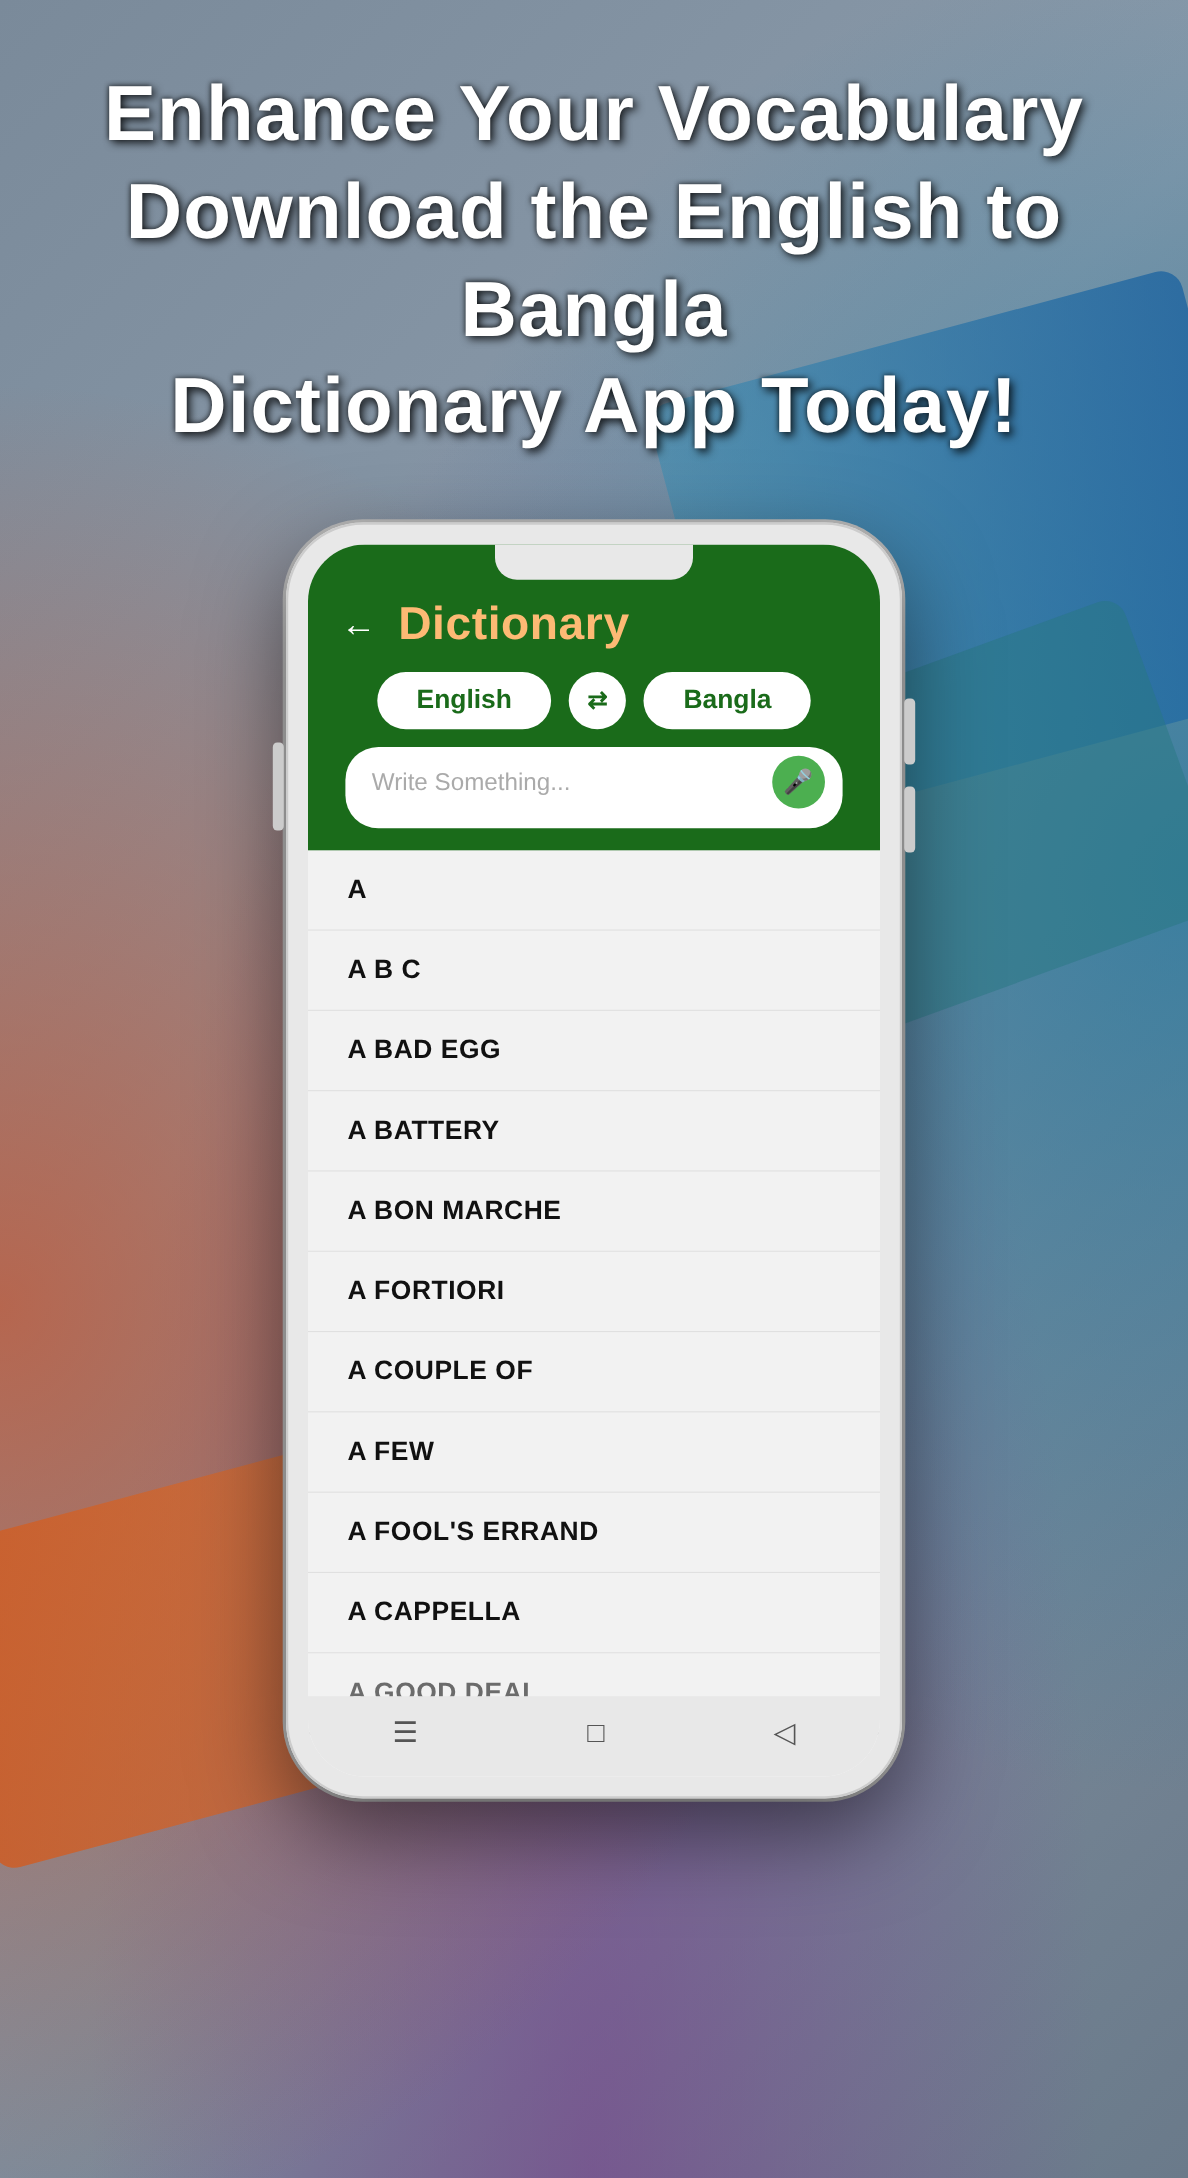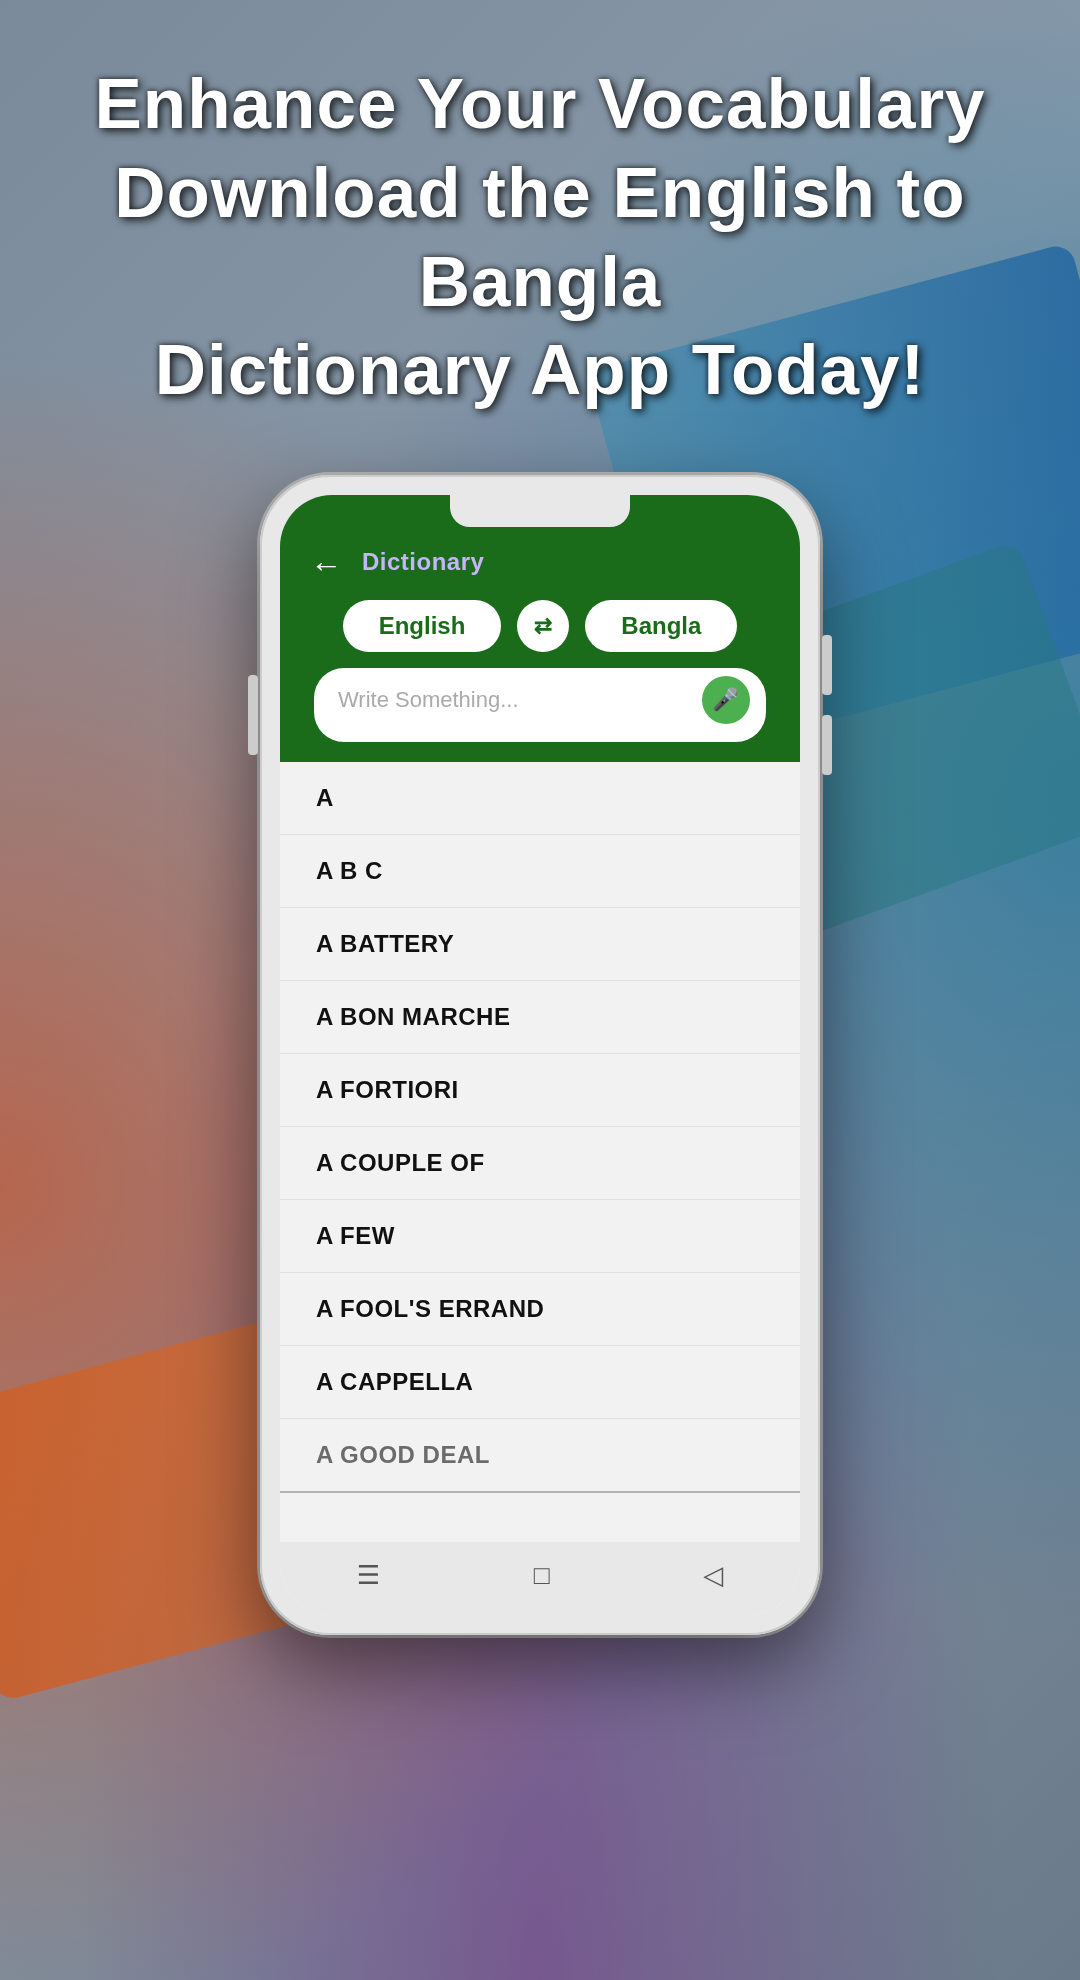--- a/index.html
+++ b/index.html
@@ -152,22 +152,22 @@
     }
 
     .back-arrow {
       color: white;
       font-size: 32px;
       margin-right: 20px;
       font-weight: bold;
     }
 
     .app-title {
-      color: #c4b5fd;
-      font-size: 24px;
+      color: #fdba74;
+      font-size: 42px;
       font-weight: 600;
       letter-spacing: 0.5px;
     }
 
     .lang-row {
       display: flex;
       align-items: flex-end;
       justify-content: center;
       gap: 16px;
       margin-bottom: 16px;
@@ -312,20 +312,21 @@
             <span class="search-input-text">Write Something...</span>
             <button class="mic-btn">
               <span>🎤</span>
             </button>
           </div>
         </div>
 
         <div class="word-list">
         <div class="word-item">A</div>
             <div class="word-item">A B C</div>
+            <div class="word-item">A BAD EGG</div>
             <div class="word-item">A BATTERY</div>
             <div class="word-item">A BON MARCHE</div>
             <div class="word-item">A FORTIORI</div>
             <div class="word-item">A COUPLE OF</div>
             <div class="word-item">A FEW</div>
             <div class="word-item">A FOOL'S ERRAND</div>
             <div class="word-item">A CAPPELLA</div>
             <div class="word-item">A GOOD DEAL</div>
           </div>
 

